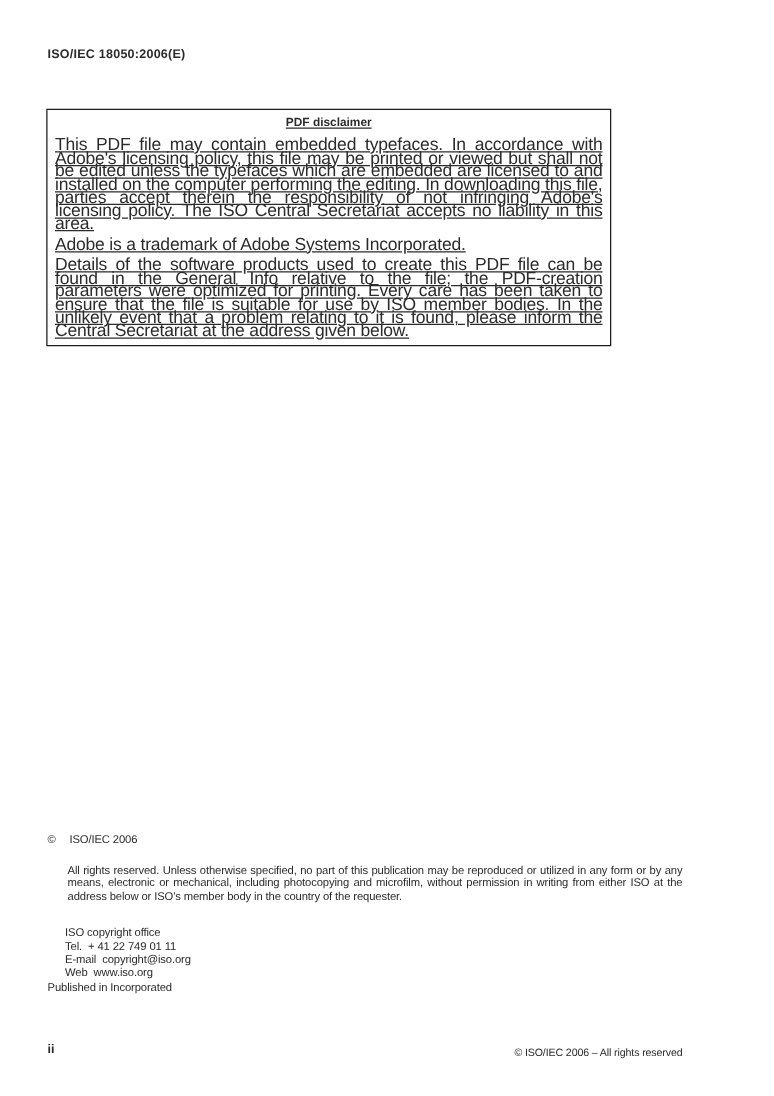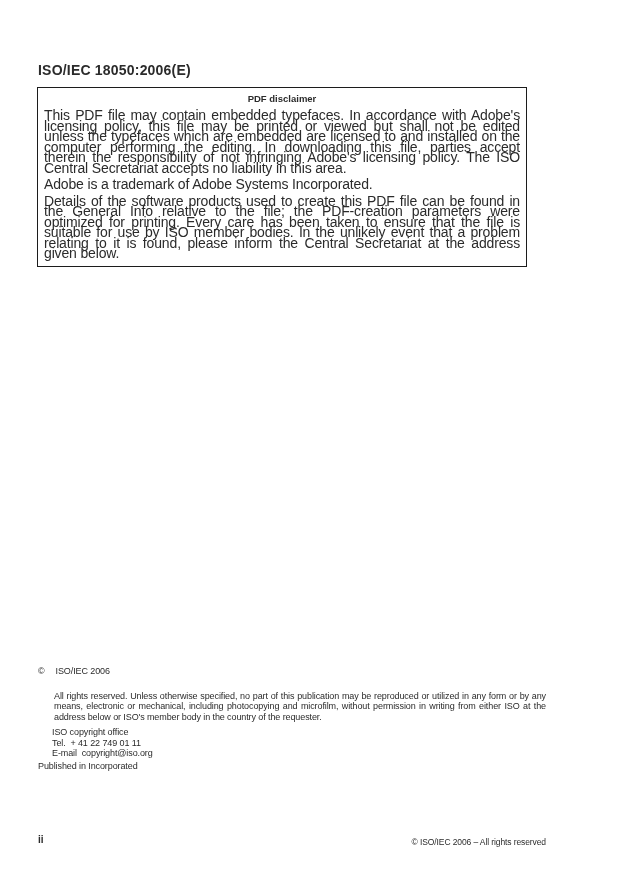--- a/index.html
+++ b/index.html
@@ -11,34 +11,34 @@
     background: #ffffff;
     font-family: "Liberation Sans", sans-serif;
     color: #2b2b2b;
     overflow: hidden;
   }
 
   .header-code {
     position: absolute;
     left: 38px;
     top: 38px;
-    font-size: 14px;
+    font-size: 10px;
     font-weight: bold;
     letter-spacing: 0.2px;
-    margin-top: 24px;
   }
 
   .disclaimer-box {
     position: absolute;
     left: 37px;
     top: 87px;
-    width: 490px;
+    width: 452px;
     box-sizing: border-box;
     border: 1.5px solid #1c1c1c;
     padding: 4px 6px 7px 6px;
+    text-decoration: underline;
   }
   .disclaimer-title {
     text-align: center;
     font-weight: bold;
     font-size: 9.5px;
     line-height: 11px;
     margin: 1px 0 2px 0;
   }
   .disclaimer-box p {
     margin: 6px 0 0 0;
@@ -58,21 +58,21 @@
     letter-spacing: -0.1px;
   }
   .copyright-heading { display: flex; align-items: baseline; }
   .copyright-heading .owner { margin-left: 11px; }
   .rights-text {
     margin-top: 14px;
     text-align: justify;
     margin-left: 16px;
   }
   .address-block {
-    margin-top: 5px;
+    margin-top: 19px;
     margin-left: 14px;
   }
   .address-line { white-space: pre-wrap; }
   .published-line { margin-top: 2px; }
 
   .footer-page-number {
     position: absolute;
     left: 38px;
     top: 834px;
     font-size: 10px;
@@ -103,20 +103,21 @@
   <div class="copyright-block">
     <div class="copyright-heading">
       <span class="symbol">©</span>
       <span class="owner">ISO/IEC 2006</span>
     </div>
     <div class="rights-text">All rights reserved. Unless otherwise specified, no part of this publication may be reproduced or utilized in any form or by any means, electronic or mechanical, including photocopying and microfilm, without permission in writing from either ISO at the address below or ISO's member body in the country of the requester.</div>
     <div class="address-block">
       <div class="address-line">ISO copyright office</div>
       <div class="address-line">Tel.  + 41 22 749 01 11</div>
       <div class="address-line">E-mail  copyright@iso.org</div>
+      <div class="address-line">Web  www.iso.org</div>
     </div>
     <div class="published-line">Published in Incorporated</div>
   </div>
 
   <div class="footer-page-number">ii</div>
 
   <div class="footer-notice">© ISO/IEC 2006 – All rights reserved</div>
 
 </div>
 

